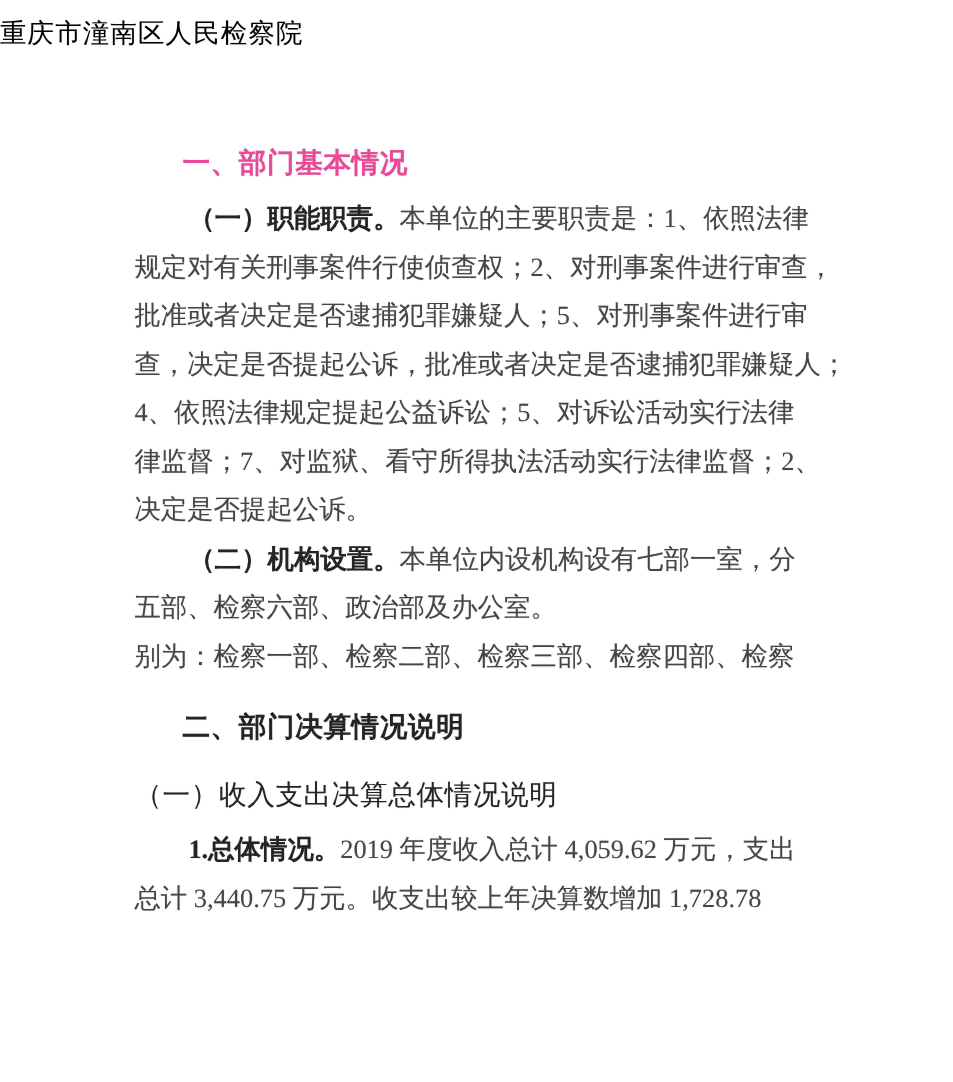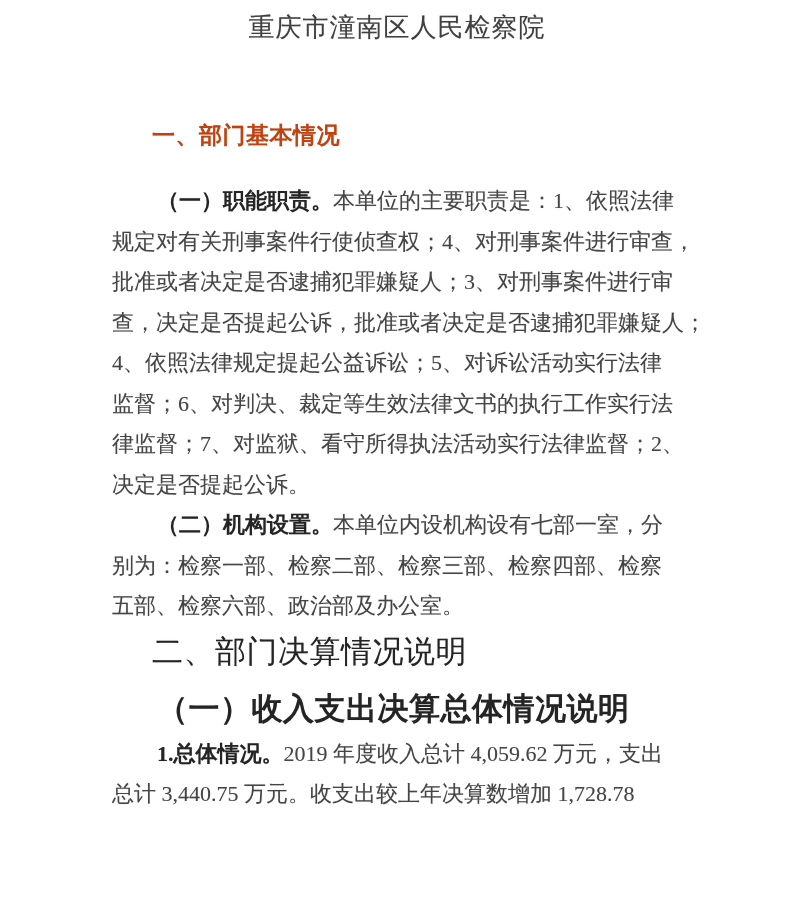--- a/index.html
+++ b/index.html
@@ -11,59 +11,58 @@
   .page {
     position: relative;
     width: 794px; height: 902px;
     background: #ffffff;
     font-family: "Liberation Serif", "DejaVu Serif", serif;
     color: #454545;
     text-shadow: 0 0 1px rgba(100,100,100,0.35);
   }
   .titles {
     padding-top: 5px;
-    text-align: center;
-    font-size: 26px;
+    text-align: left;
+    font-size: 22px;
     line-height: 45px;
     letter-spacing: 1px;
-    color: #404040;
+    color: #000000;
   }
   .content {
     margin-left: 112px;
     width: 576px;
   }
   .heading1 {
     margin-top: 71px;
     margin-left: 40px;
     font-size: 23px;
     font-weight: 700;
     line-height: 30px;
-    color: #c2410c;
+    color: #ec4899;
     letter-spacing: 0.5px;
   }
   .heading2 {
-    margin-top: 10px;
+    margin-top: 24px;
     margin-left: 40px;
-    font-size: 31px;
-    font-weight: 400;
+    font-size: 23px;
+    font-weight: 700;
     line-height: 30px;
     color: #242424;
     letter-spacing: 0.5px;
   }
   .heading3 {
     margin-top: 27px;
-    margin-left: 45px;
-    font-size: 31px;
-    font-weight: 700;
+    font-size: 23px;
+    font-weight: 400;
     line-height: 30px;
     color: #242424;
     letter-spacing: 0.5px;
   }
   .para { margin: 0; }
-  .para-first { margin-top: 30px; }
+  .para-first { margin-top: 11px; }
   .para-last { margin-top: 10px; }
   .line {
     font-size: 22px;
     line-height: 40.5px;
     white-space: nowrap;
     color: #454545;
   }
   .line .b {
     font-weight: 700;
     color: #242424;
@@ -78,33 +77,32 @@
   <div class="titles">
     <div class="title-line">重庆市潼南区人民检察院</div>
   </div>
 
   <div class="content">
 
     <div class="heading1">一、部门基本情况</div>
 
     <div class="para para-first">
       <div class="line indent"><span class="b">（一）职能职责。</span><span>本单位的主要职责是：1、依照法律</span></div>
-      <div class="line"><span>规定对有关刑事案件行使侦查权；4、对刑事案件进行审查，</span></div>
-      <div class="line"><span>批准或者决定是否逮捕犯罪嫌疑人；3、对刑事案件进行审</span></div>
+      <div class="line"><span>规定对有关刑事案件行使侦查权；2、对刑事案件进行审查，</span></div>
+      <div class="line"><span>批准或者决定是否逮捕犯罪嫌疑人；5、对刑事案件进行审</span></div>
       <div class="line"><span>查，决定是否提起公诉，批准或者决定是否逮捕犯罪嫌疑人；</span></div>
       <div class="line"><span>4、依照法律规定提起公益诉讼；5、对诉讼活动实行法律</span></div>
-      <div class="line"><span>监督；6、对判决、裁定等生效法律文书的执行工作实行法</span></div>
       <div class="line"><span>律监督；7、对监狱、看守所得执法活动实行法律监督；2、</span></div>
       <div class="line"><span>决定是否提起公诉。</span></div>
     </div>
 
     <div class="para">
       <div class="line indent"><span class="b">（二）机构设置。</span><span>本单位内设机构设有七部一室，分</span></div>
+      <div class="line"><span>五部、检察六部、政治部及办公室。</span></div>
       <div class="line"><span>别为：检察一部、检察二部、检察三部、检察四部、检察</span></div>
-      <div class="line"><span>五部、检察六部、政治部及办公室。</span></div>
     </div>
 
     <div class="heading2">二、部门决算情况说明</div>
 
     <div class="heading3">（一）收入支出决算总体情况说明</div>
 
     <div class="para para-last">
       <div class="line indent"><span class="b">1.总体情况。</span><span>2019 年度收入总计 4,059.62 万元，支出</span></div>
       <div class="line"><span>总计 3,440.75 万元。收支出较上年决算数增加 1,728.78</span></div>
     </div>

